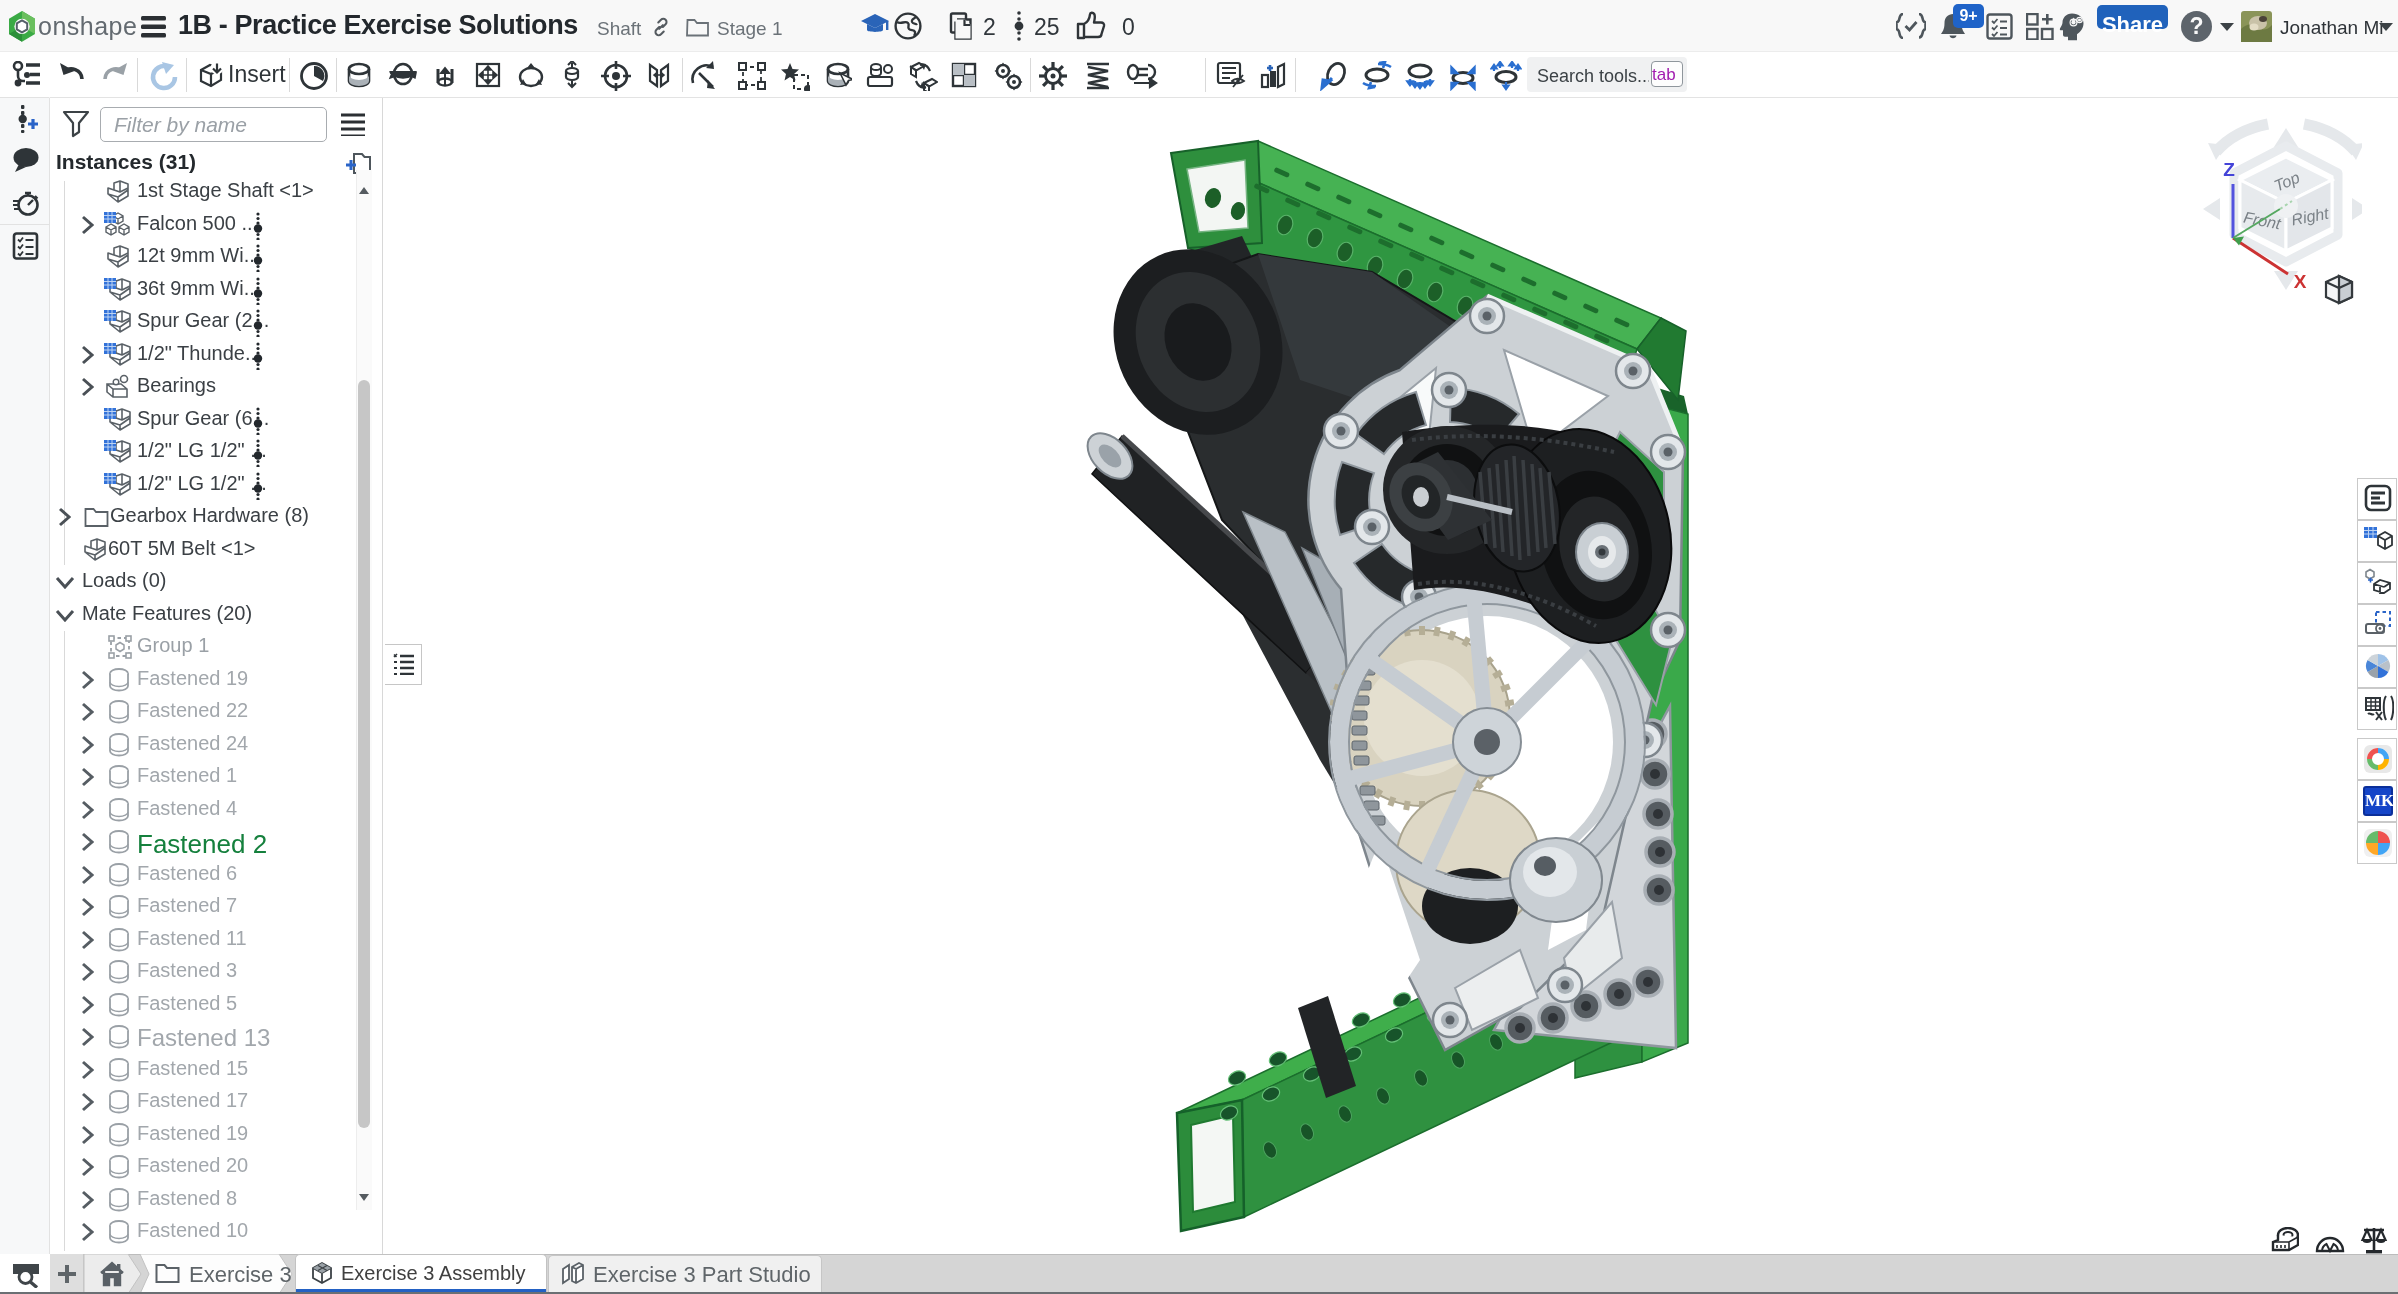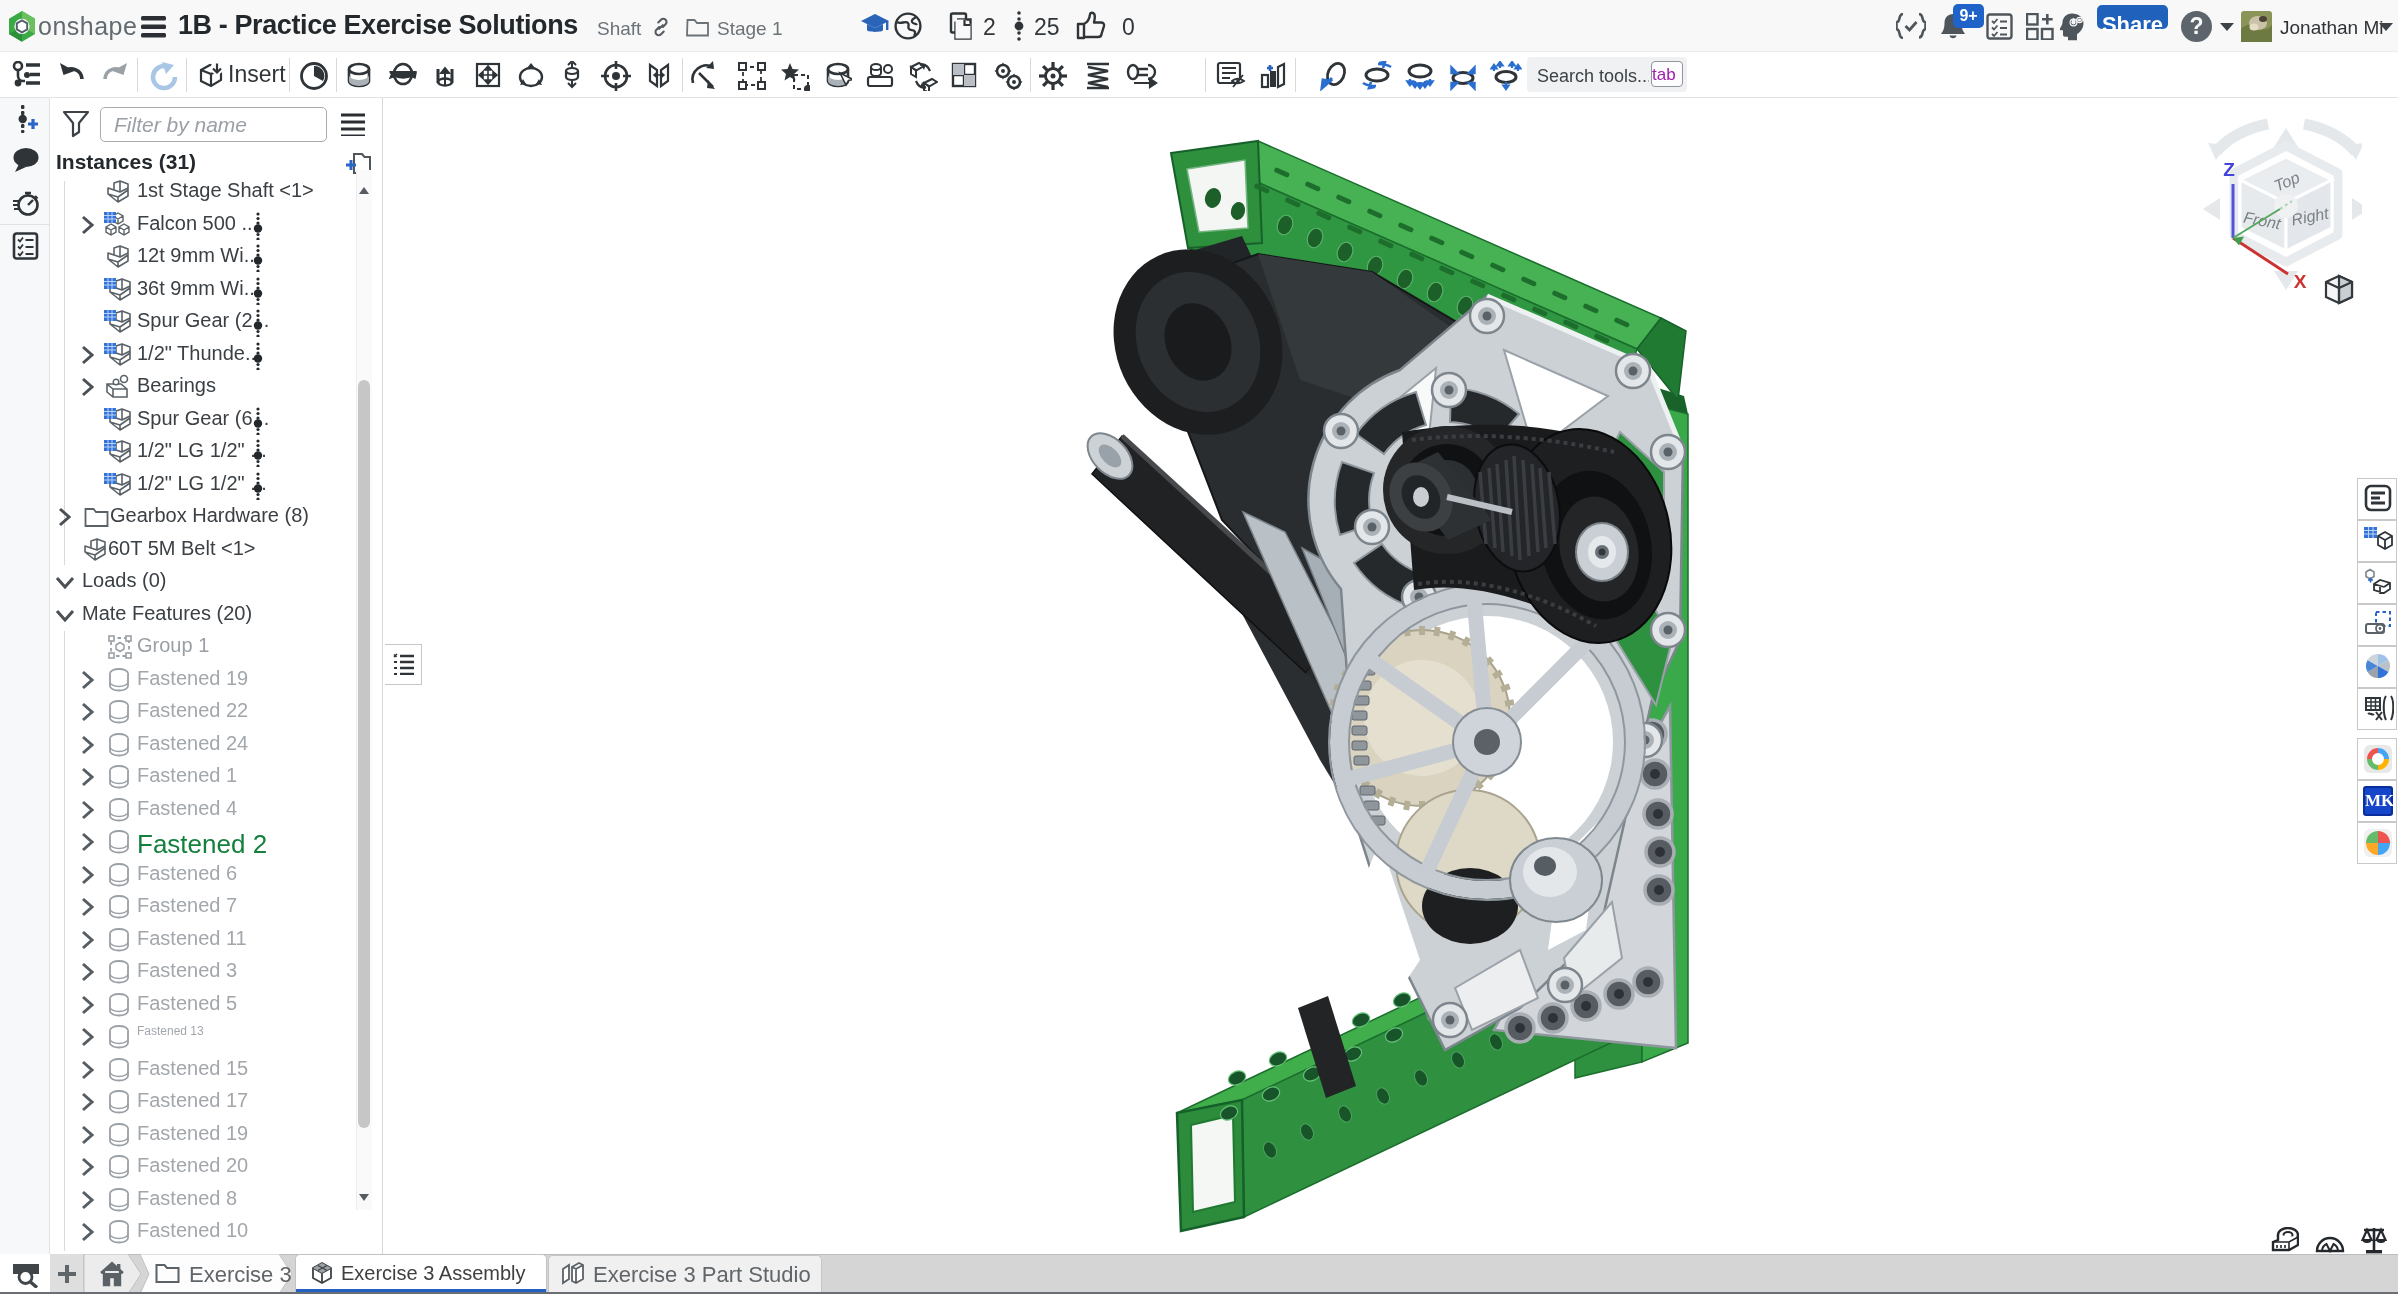--- a/index.html
+++ b/index.html
@@ -638,21 +638,21 @@
     </svg>
 <div class="a" style="left:137px;top:992px;font-size:20px;color:#a2a7ac;white-space:nowrap">Fastened 5</div>
 <svg class="a" style="left:80px;top:1027px" width="14" height="20" viewBox="0 0 14 20">
       <path d="M3 2 L12 10 L3 18" fill="none" stroke="#565d63" stroke-width="3"></path>
     </svg>
 <svg class="a" style="left:108px;top:1025px" width="22" height="24" viewBox="0 0 22 24">
 <ellipse cx="11" cy="5.5" rx="9" ry="4.5" fill="#fff" stroke="#9aa0a6" stroke-width="1.8"></ellipse>
 <path d="M2 5.5 V18 a9 4.5 0 0 0 18 0 V5.5" fill="#fff" stroke="#9aa0a6" stroke-width="1.8"></path>
 <path d="M2 14 a9 4.5 0 0 0 18 0" fill="none" stroke="#9aa0a6" stroke-width="1.4"></path>
     </svg>
-<div class="a" style="left:137px;top:1024px;font-size:12px;color:#a2a7ac;white-space:nowrap">Fastened 13</div>
+<div class="a" style="left:137px;top:1024px;font-size:24px;color:#a2a7ac;white-space:nowrap">Fastened 13</div>
 <svg class="a" style="left:80px;top:1060px" width="14" height="20" viewBox="0 0 14 20">
       <path d="M3 2 L12 10 L3 18" fill="none" stroke="#565d63" stroke-width="3"></path>
     </svg>
 <svg class="a" style="left:108px;top:1058px" width="22" height="24" viewBox="0 0 22 24">
 <ellipse cx="11" cy="5.5" rx="9" ry="4.5" fill="#fff" stroke="#9aa0a6" stroke-width="1.8"></ellipse>
 <path d="M2 5.5 V18 a9 4.5 0 0 0 18 0 V5.5" fill="#fff" stroke="#9aa0a6" stroke-width="1.8"></path>
 <path d="M2 14 a9 4.5 0 0 0 18 0" fill="none" stroke="#9aa0a6" stroke-width="1.4"></path>
     </svg>
 <div class="a" style="left:137px;top:1057px;font-size:20px;color:#a2a7ac;white-space:nowrap">Fastened 15</div>
 <svg class="a" style="left:80px;top:1092px" width="14" height="20" viewBox="0 0 14 20">

